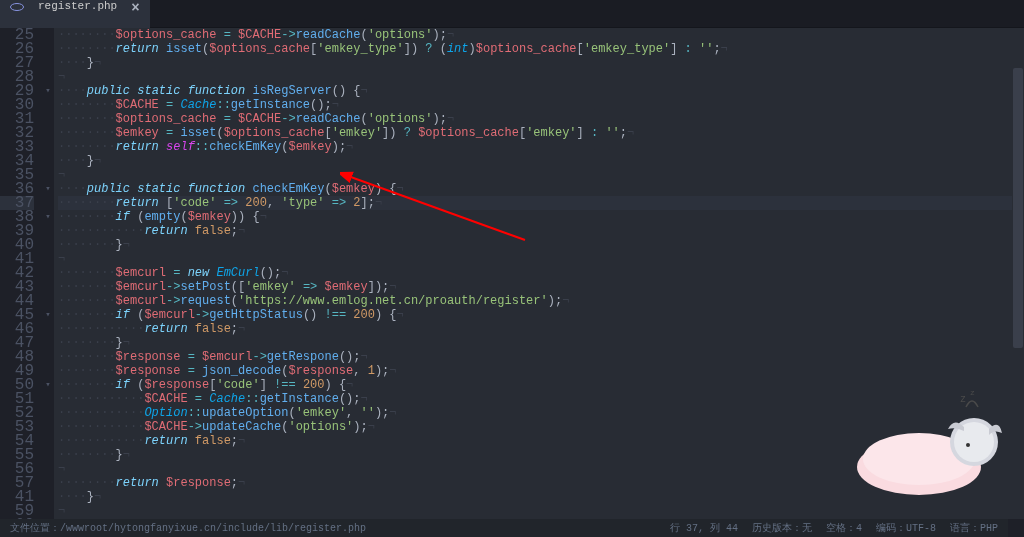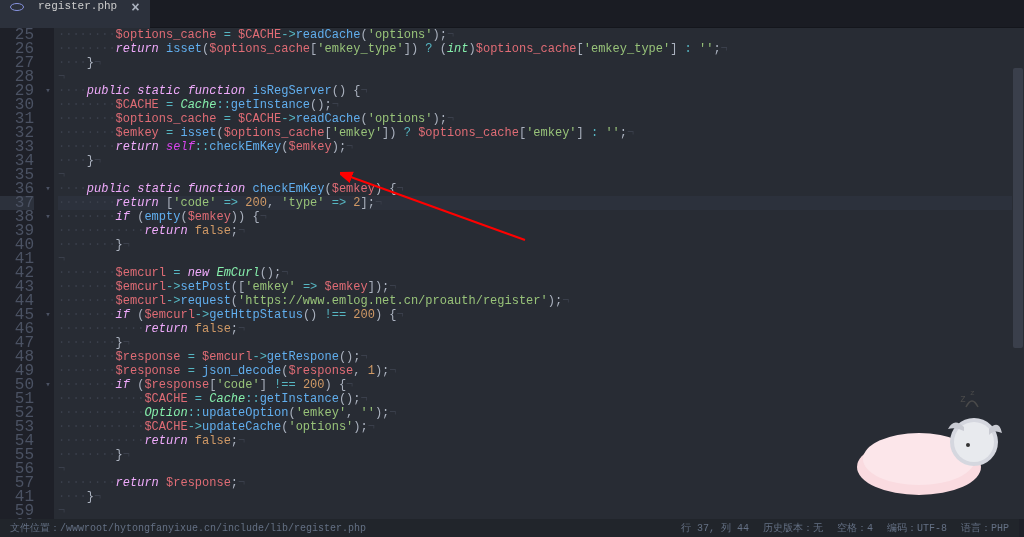--- a/index.html
+++ b/index.html
@@ -9,32 +9,32 @@
 .tab-icon { width: 14px; height: 14px; display: flex; align-items: center; justify-content: center; color: #8793e0; font-size: 12px; }
 .tab-close { color: #abb2bf; font-size: 14px; font-weight: bold; cursor: pointer; }
 .editor { display: flex; height: calc(537px - 28px - 18px); }
 .gutter { width: 42px; background: #1e2028; text-align: right; padding-right: 8px; color: #4b5263; font-size: 16px; line-height: 14px; user-select: none; }
 .fold-col { width: 12px; background: #1e2028; color: #4b5263; font-size: 9px; line-height: 14px; }
 .code { flex: 1; background: #282c34; font-size: 12px; line-height: 14px; white-space: pre; padding-left: 4px; position: relative; }
 .code-line { height: 14px; position: relative; }
 .code-line.hl { background: #2c313c; }
 .gut-line { height: 14px; }
 .fold-line { height: 14px; text-align: center; }
-.kw { color: #f0abfc; font-style: italic; }
+.kw { color: #7dd3fc; font-style: italic; }
 .fn { color: #61afef; }
-.cls { color: #86efac; font-style: italic; }
+.cls { color: #0ea5e9; font-style: italic; }
 .str { color: #98c379; }
 .num { color: #d19a66; }
 .var { color: #e06c75; }
 .op { color: #56b6c2; }
 .ws { color: #3a3f4b; }
 .self { color: #d946ef; font-style: italic; }
 .arrow { position: absolute; left: 340px; top: 170px; pointer-events: none; z-index: 5; }
 .mascot { position: absolute; right: 10px; bottom: 40px; width: 170px; height: 110px; z-index: 10; pointer-events: none; }
-.status-bar { position: absolute; bottom: 0; left: 0; right: 5px; height: 18px; background: #21252b; display: flex; align-items: center; padding: 0 10px; font-size: 10px; color: #647084; justify-content: space-between; }
+.status-bar { position: absolute; bottom: 0; left: 0; right: 16px; height: 18px; background: #21252b; display: flex; align-items: center; padding: 0 10px; font-size: 10px; color: #647084; justify-content: space-between; }
 .status-right { display: flex; gap: 14px; }
 .scrollbar-v { position: absolute; right: 0; top: 28px; bottom: 18px; width: 12px; background: #282c34; }
 .scrollbar-thumb { position: absolute; right: 1px; top: 40px; width: 10px; height: 280px; background: #3a3f4b; border-radius: 2px; }
 </style>
 </head>
 <body>
 
 <div class="tab-bar">
   <div class="tab">
     <span class="tab-icon">

